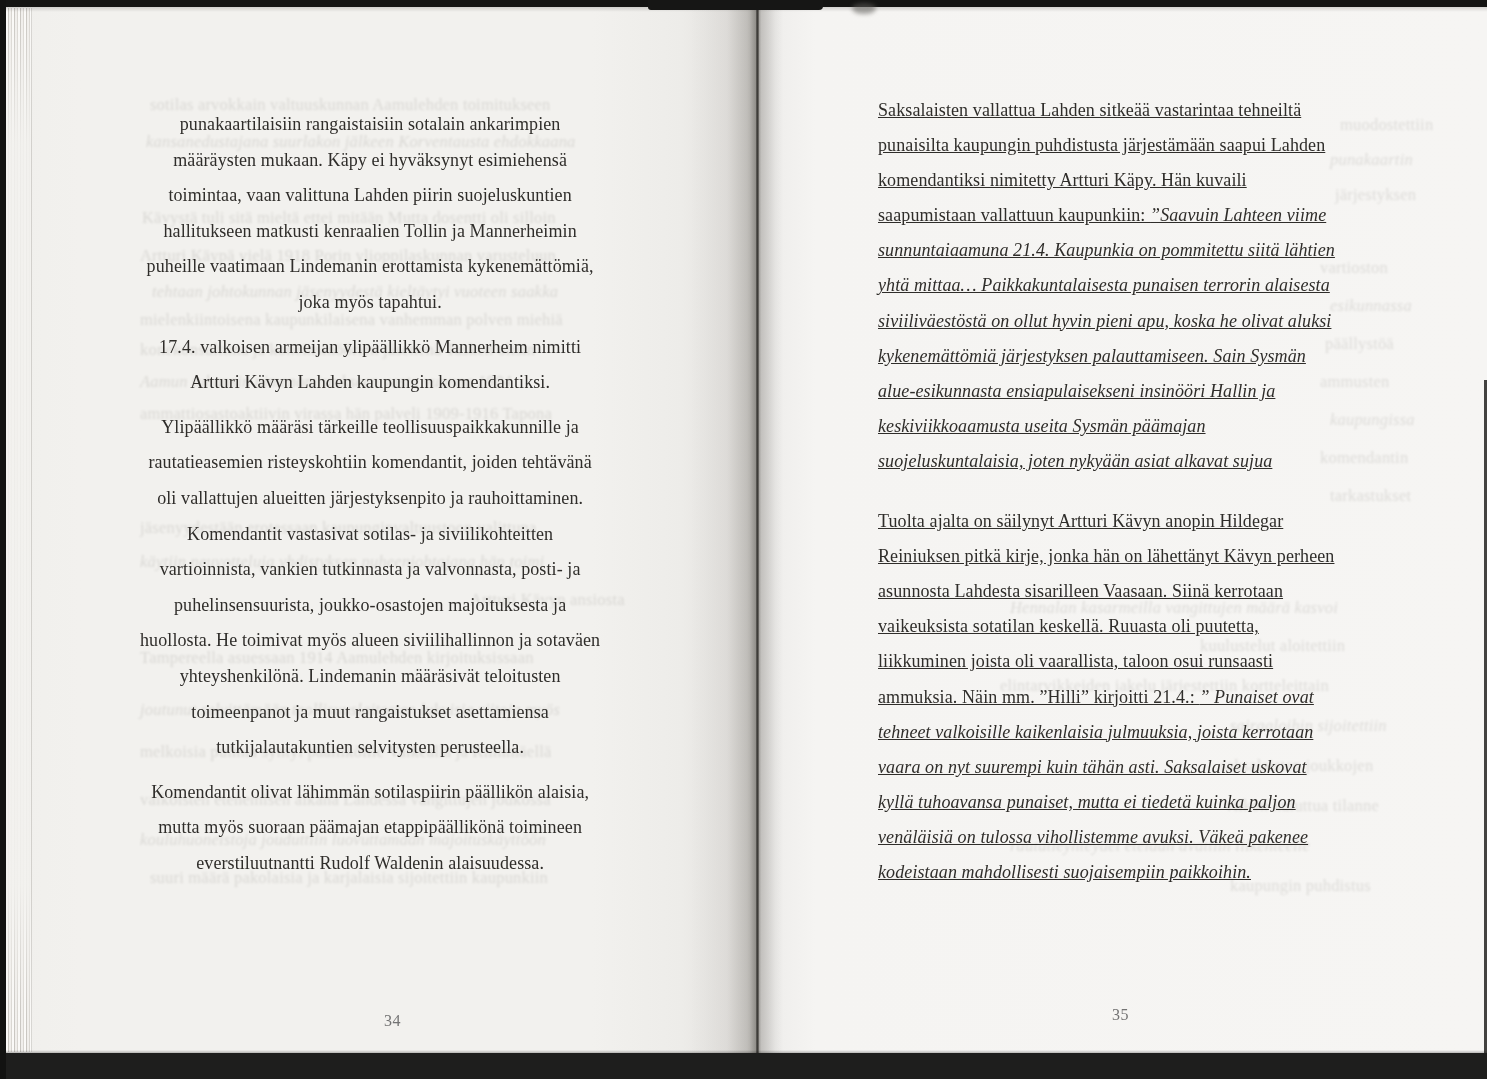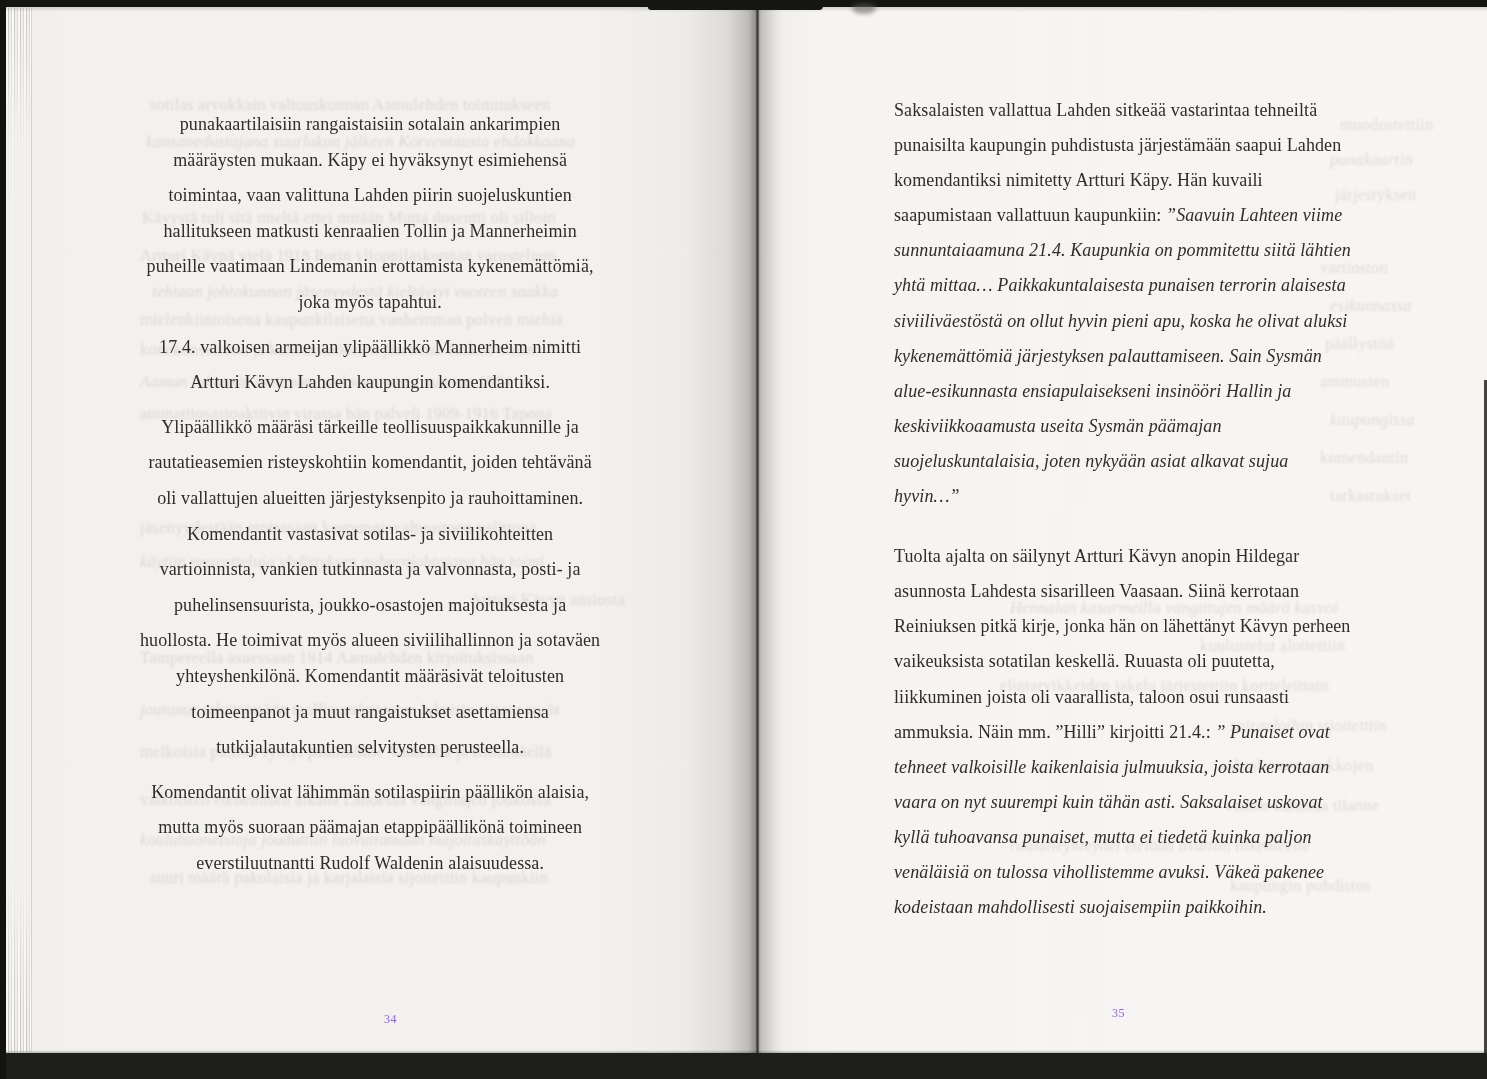--- a/index.html
+++ b/index.html
@@ -61,25 +61,25 @@
   .top-inner-shade{position:absolute;left:0;top:7px;width:100%;height:5px;background:linear-gradient(180deg,rgba(0,0,0,0.14),rgba(0,0,0,0));}
   .top-smudge{position:absolute;left:852px;top:3px;width:24px;height:11px;background:rgba(95,93,90,0.55);filter:blur(2px);border-radius:50%;}
   
   .text-block{position:absolute;color:#2f2d2a;font-size:18px;letter-spacing:0.1px;}
   .text-block .line{white-space:pre;}
   .tb-left{left:140px;top:109px;}
   .tb-left .line{height:35.6px;line-height:30px;text-align:center;}
   .tb-left .para{margin:0 0 9px 0;}
   .tb-right{left:878px;top:95px;}
   .tb-right .line{height:35.1px;line-height:30px;}
-  .tb-right .para{margin:0 0 25px 16px;}
+  .tb-right .para{margin:0 0 25px 0;text-decoration:underline;}
   .para{padding:0;}
   .it{font-style:italic;}
   
-  .page-number{position:absolute;font-size:12px;color:#8b5cf6;letter-spacing:0.5px;}
+  .page-number{position:absolute;font-size:16px;color:#737373;letter-spacing:0.5px;}
   .pn-left{left:384px;top:1012px;}
   .pn-right{left:1112px;top:1006px;}
   
   .ghost{
     position:absolute;white-space:pre;
     color:#5a574f;opacity:0.16;filter:blur(1.2px);
     font-size:16.5px;letter-spacing:0.2px;
   }
   .ghost.it{font-style:italic;}
 </style>
@@ -146,21 +146,21 @@
         <div class="line"><span>Artturi Kävyn Lahden kaupungin komendantiksi.</span></div>
       </div>
       <div class="para">
         <div class="line"><span>Ylipäällikkö määräsi tärkeille teollisuuspaikkakunnille ja</span></div>
         <div class="line"><span>rautatieasemien risteyskohtiin komendantit, joiden tehtävänä</span></div>
         <div class="line"><span>oli vallattujen alueitten järjestyksenpito ja rauhoittaminen.</span></div>
         <div class="line"><span>Komendantit vastasivat sotilas- ja siviilikohteitten</span></div>
         <div class="line"><span>vartioinnista, vankien tutkinnasta ja valvonnasta, posti- ja</span></div>
         <div class="line"><span>puhelinsensuurista, joukko-osastojen majoituksesta ja</span></div>
         <div class="line"><span>huollosta. He toimivat myös alueen siviilihallinnon ja sotaväen</span></div>
-        <div class="line"><span>yhteyshenkilönä. Komendantit määräsivät teloitusten</span></div>
+        <div class="line"><span>yhteyshenkilönä. Lindemanin määräsivät teloitusten</span></div>
         <div class="line"><span>toimeenpanot ja muut rangaistukset asettamiensa</span></div>
         <div class="line"><span>tutkijalautakuntien selvitysten perusteella.</span></div>
       </div>
       <div class="para">
         <div class="line"><span>Komendantit olivat lähimmän sotilaspiirin päällikön alaisia,</span></div>
         <div class="line"><span>mutta myös suoraan päämajan etappipäällikönä toimineen</span></div>
         <div class="line"><span>everstiluutnantti Rudolf Waldenin alaisuudessa.</span></div>
       </div>
     </div>
   <div class="text-block tb-right" id="right-text">
@@ -169,26 +169,25 @@
         <div class="line"><span>punaisilta kaupungin puhdistusta järjestämään saapui Lahden</span></div>
         <div class="line"><span>komendantiksi nimitetty Artturi Käpy. Hän kuvaili</span></div>
         <div class="line"><span>saapumistaan vallattuun kaupunkiin: </span><span class="it">”Saavuin Lahteen viime</span></div>
         <div class="line"><span class="it">sunnuntaiaamuna 21.4. Kaupunkia on pommitettu siitä lähtien</span></div>
         <div class="line"><span class="it">yhtä mittaa… Paikkakuntalaisesta punaisen terrorin alaisesta</span></div>
         <div class="line"><span class="it">siviiliväestöstä on ollut hyvin pieni apu, koska he olivat aluksi</span></div>
         <div class="line"><span class="it">kykenemättömiä järjestyksen palauttamiseen. Sain Sysmän</span></div>
         <div class="line"><span class="it">alue-esikunnasta ensiapulaisekseni insinööri Hallin ja</span></div>
         <div class="line"><span class="it">keskiviikkoaamusta useita Sysmän päämajan</span></div>
         <div class="line"><span class="it">suojeluskuntalaisia, joten nykyään asiat alkavat sujua</span></div>
-        <div class="line"><span class="it">hyvin…”</span></div>
       </div>
       <div class="para">
         <div class="line"><span>Tuolta ajalta on säilynyt Artturi Kävyn anopin Hildegar</span></div>
+        <div class="line"><span>Reiniuksen pitkä kirje, jonka hän on lähettänyt Kävyn perheen</span></div>
         <div class="line"><span>asunnosta Lahdesta sisarilleen Vaasaan. Siinä kerrotaan</span></div>
-        <div class="line"><span>Reiniuksen pitkä kirje, jonka hän on lähettänyt Kävyn perheen</span></div>
         <div class="line"><span>vaikeuksista sotatilan keskellä. Ruuasta oli puutetta,</span></div>
         <div class="line"><span>liikkuminen joista oli vaarallista, taloon osui runsaasti</span></div>
         <div class="line"><span>ammuksia. Näin mm. ”Hilli” kirjoitti 21.4.: </span><span class="it">” Punaiset ovat</span></div>
         <div class="line"><span class="it">tehneet valkoisille kaikenlaisia julmuuksia, joista kerrotaan</span></div>
         <div class="line"><span class="it">vaara on nyt suurempi kuin tähän asti. Saksalaiset uskovat</span></div>
         <div class="line"><span class="it">kyllä tuhoavansa punaiset, mutta ei tiedetä kuinka paljon</span></div>
         <div class="line"><span class="it">venäläisiä on tulossa vihollistemme avuksi. Väkeä pakenee</span></div>
         <div class="line"><span class="it">kodeistaan mahdollisesti suojaisempiin paikkoihin.</span></div>
       </div>
     </div>

